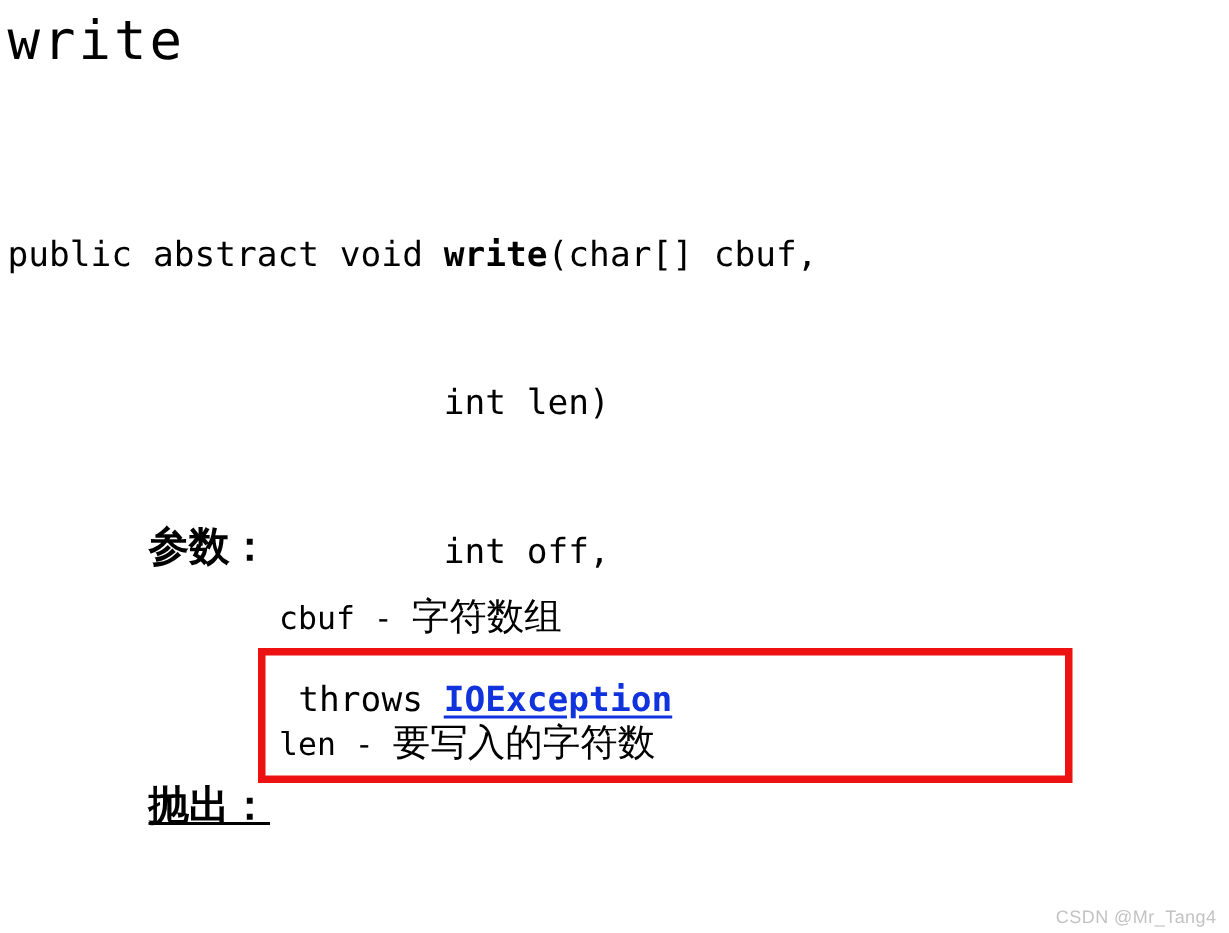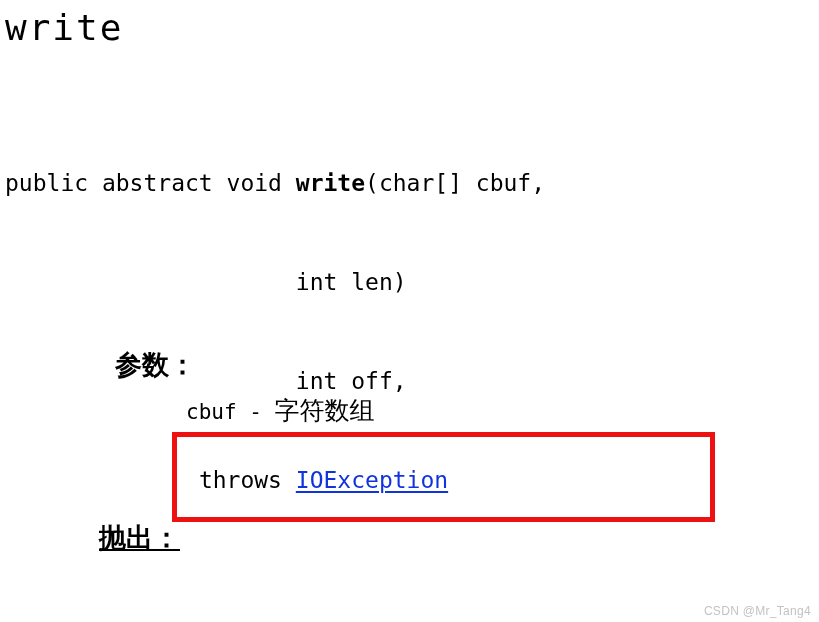--- a/index.html
+++ b/index.html
@@ -30,32 +30,33 @@
     font-size: 36px;
     line-height: 44px;
     letter-spacing: 2px;
     white-space: pre;
   }
 
   
   .signature {
     position: absolute;
     left: 5px;
-    top: 101px;
+    top: 88px;
     font-family: "DejaVu Sans Mono", "Liberation Mono", monospace;
     font-size: 23px;
     line-height: 33px;
     white-space: pre;
   }
   .sig-line { white-space: pre; }
   .sig-bold { font-weight: bold; }
   .link {
     color: #1133dd;
     text-decoration: underline;
     text-underline-offset: 3px;
+    font-weight: bold;
   }
 
   
   .description {
     position: absolute;
     left: 97px;
     top: 260px;
     font-size: 27px;
     line-height: 36px;
     white-space: pre;
@@ -63,21 +64,21 @@
 
   
   .section-label {
     position: absolute;
     left: 99px;
     font-weight: bold;
     font-size: 27px;
     line-height: 34px;
     white-space: pre;
   }
-  .label-params { top: 348px; margin-left: 16px; }
+  .label-params { top: 348px; }
   .label-throws { top: 521px; text-decoration: underline; }
 
   
   .def-line {
     position: absolute;
     left: 186px;
     font-size: 25px;
     line-height: 34px;
     white-space: pre;
   }
@@ -127,20 +128,21 @@
     <div class="sig-line">                     <span>int off,</span></div>
     <div class="sig-line">              <span>throws </span><a class="link" href="#">IOException</a></div>
   </div>
 
 
   <div class="section-label label-params">参数：</div>
 
   <div class="def-line def-cbuf"><span class="mono">cbuf</span><span class="mono"> - </span><span>字符数组</span></div>
 
 
+  <div class="def-line def-len"><span class="mono">len</span><span class="mono"> - </span><span>要写入的字符数</span></div>
 
   <div class="annotation-box"></div>
 
   <div class="section-label label-throws">抛出：</div>
 
 
   <div class="watermark">CSDN @Mr_Tang4</div>
 
 </div>
 

